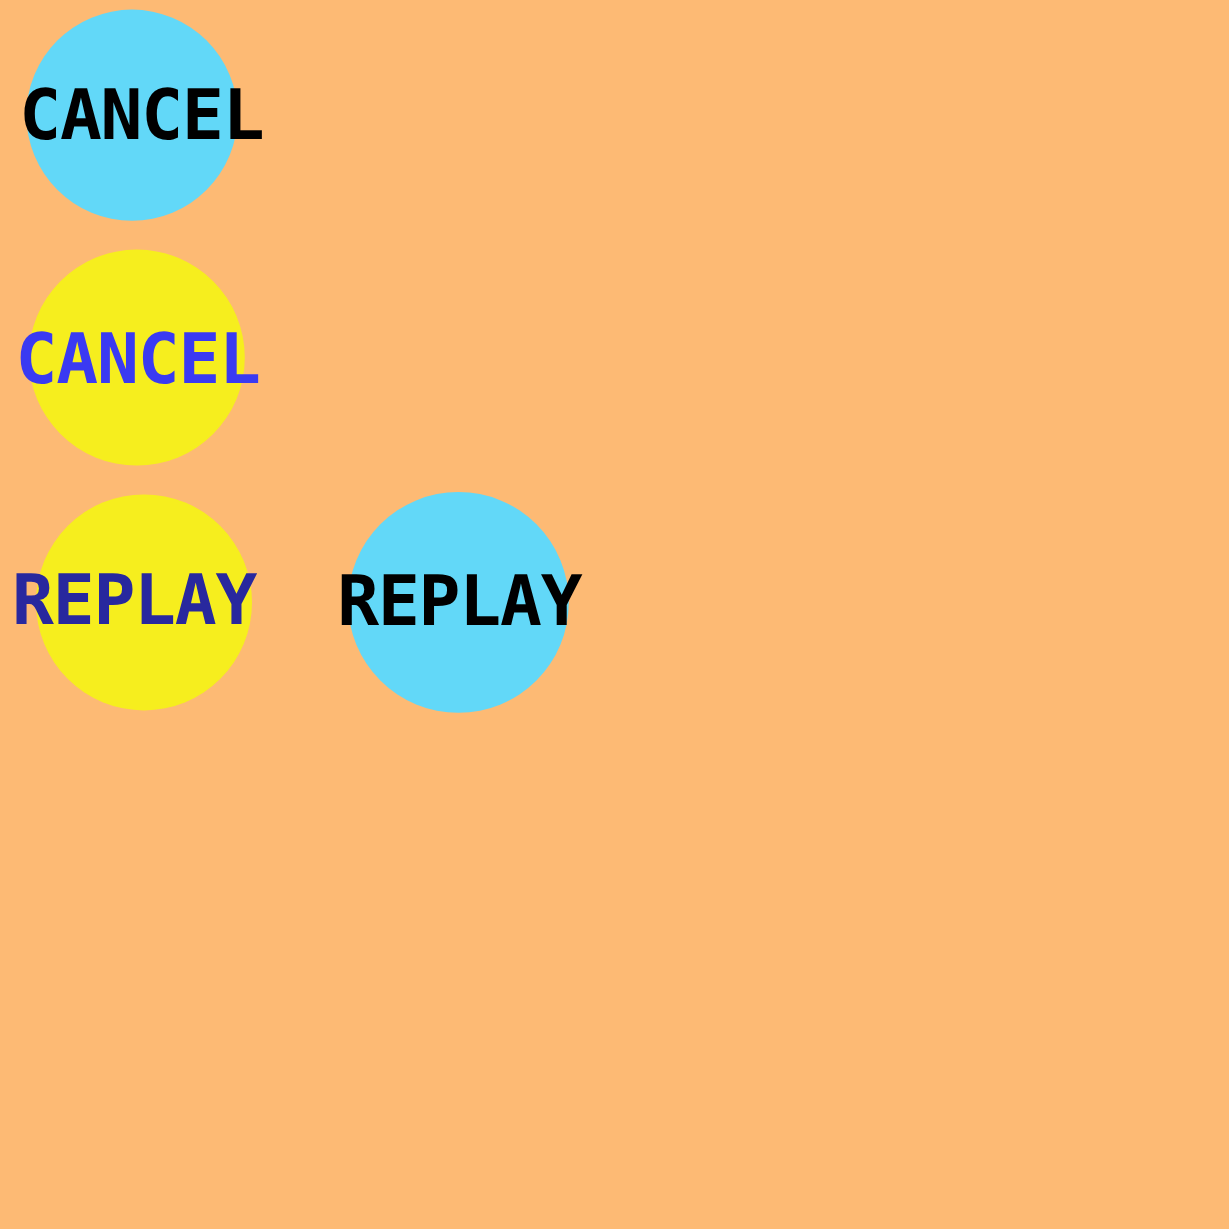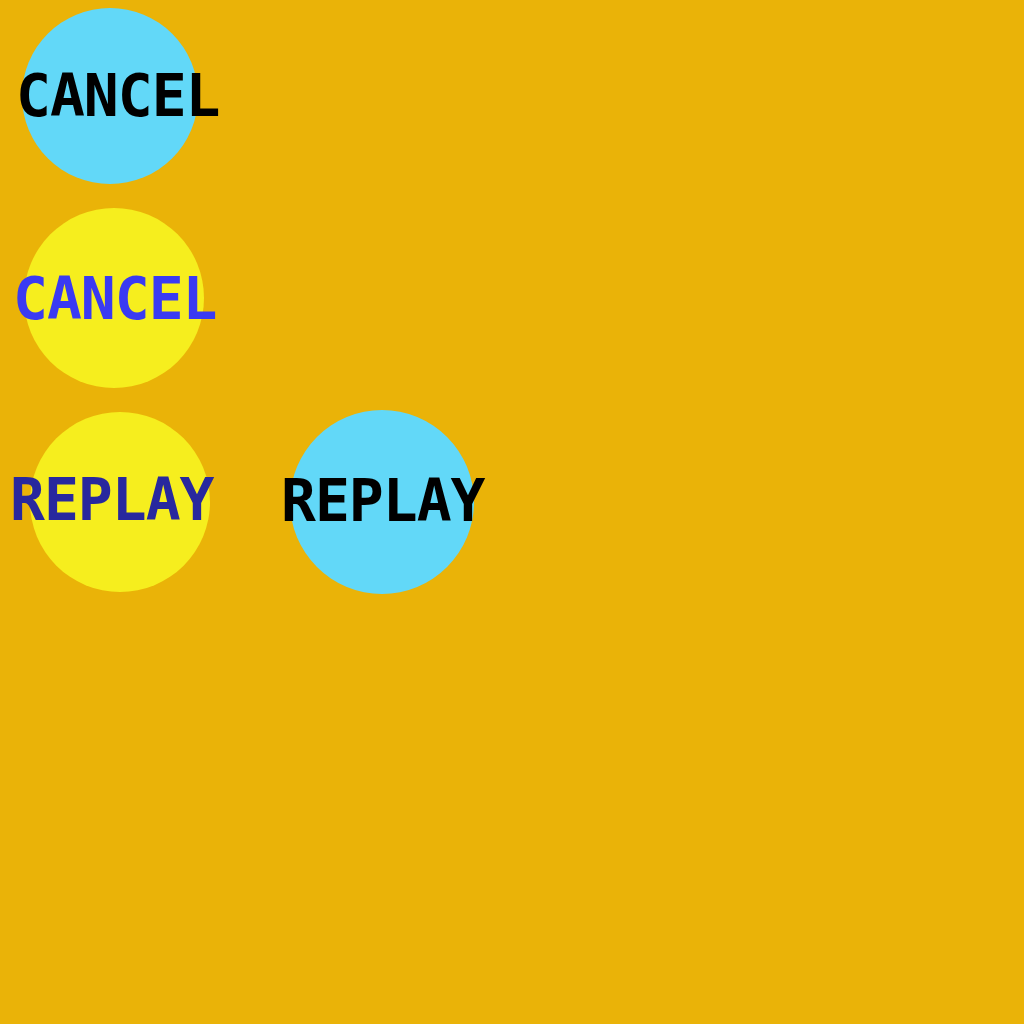--- a/index.html
+++ b/index.html
@@ -44,21 +44,21 @@
   #btn-replay-yellow .circle { left: 30px;  top: 412px; width: 180px; height: 180px; }
   #btn-replay-yellow .button-label { left: 10px; top: 471px; }
 
   
   #btn-replay-blue .circle   { left: 290px; top: 410px; width: 184px; height: 184px; }
   #btn-replay-blue .button-label { left: 281px; top: 472px; }
 </style>
 </head>
 <body>
 
-<div id="stage" style="background: #eab308; text-align: right;">
+<div id="stage" style="background: #fdba74; text-align: right;">
 
   <div id="btn-cancel-blue" class="game-button">
     <div class="circle" style="background: rgb(98, 216, 248);"></div>
     <span class="button-label" style="color: rgb(0, 0, 0);">CANCEL</span>
   </div>
 
   <div id="btn-cancel-yellow" class="game-button">
     <div class="circle" style="background: rgb(246, 238, 30);"></div>
     <span class="button-label" style="color: rgb(58, 58, 242);">CANCEL</span>
   </div>

